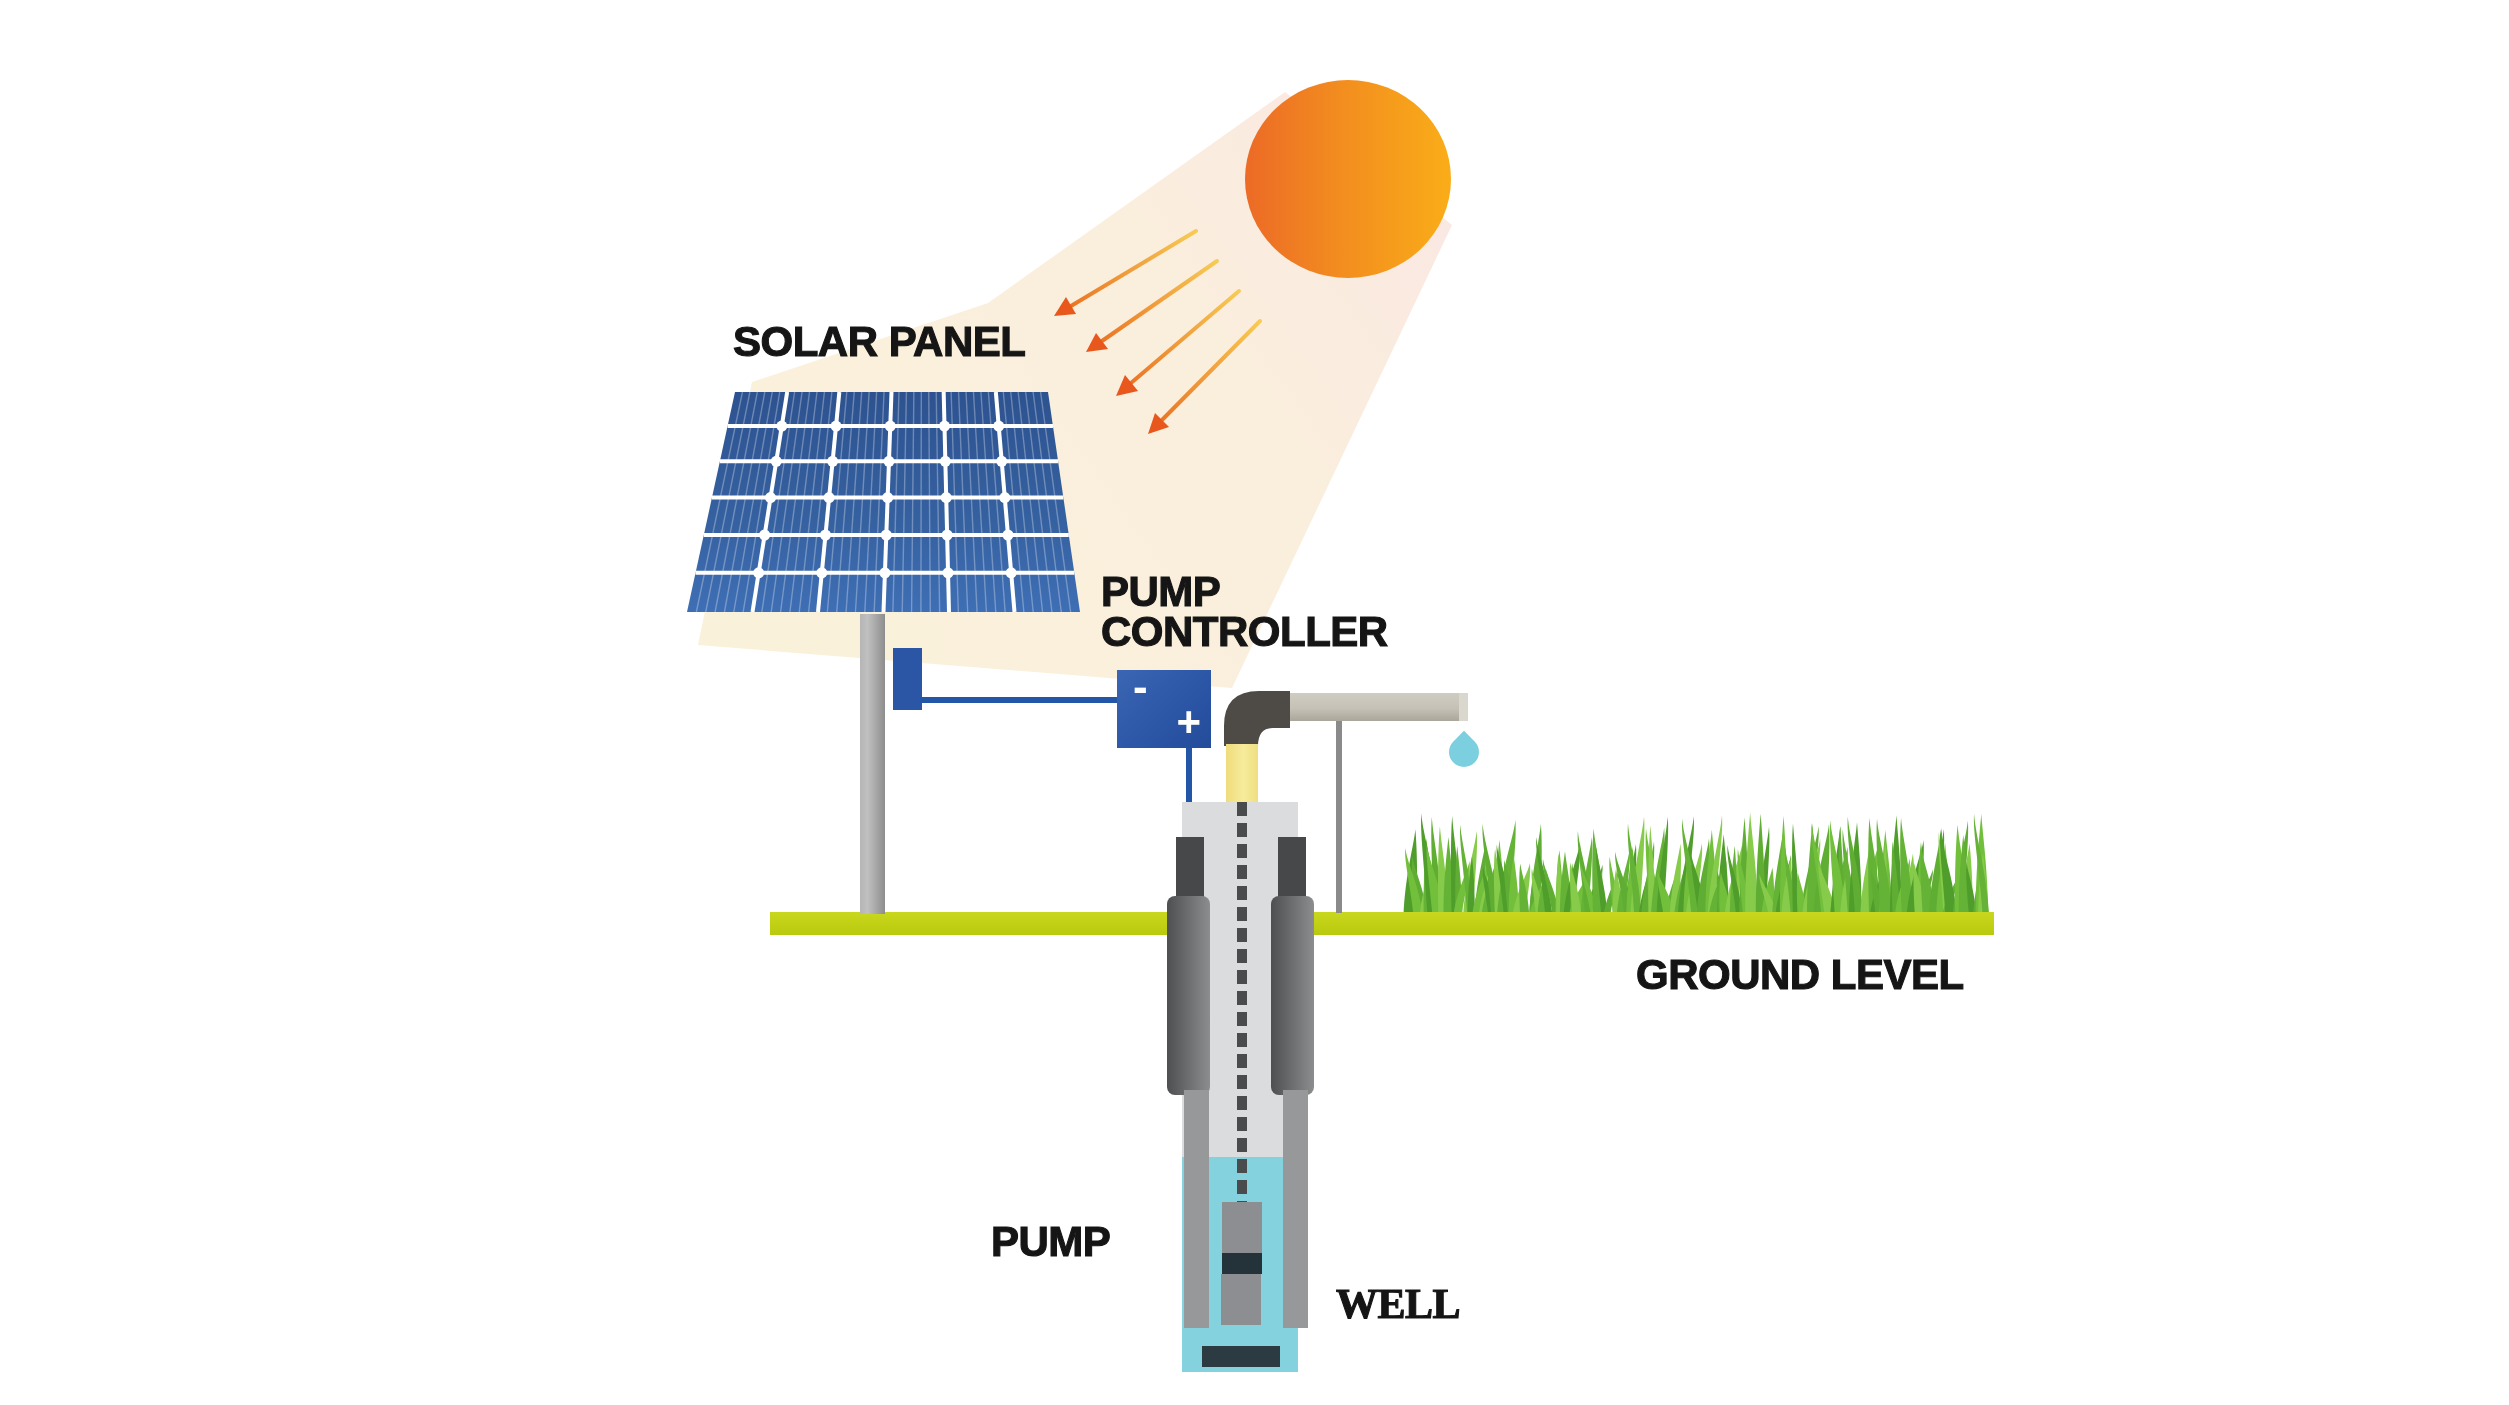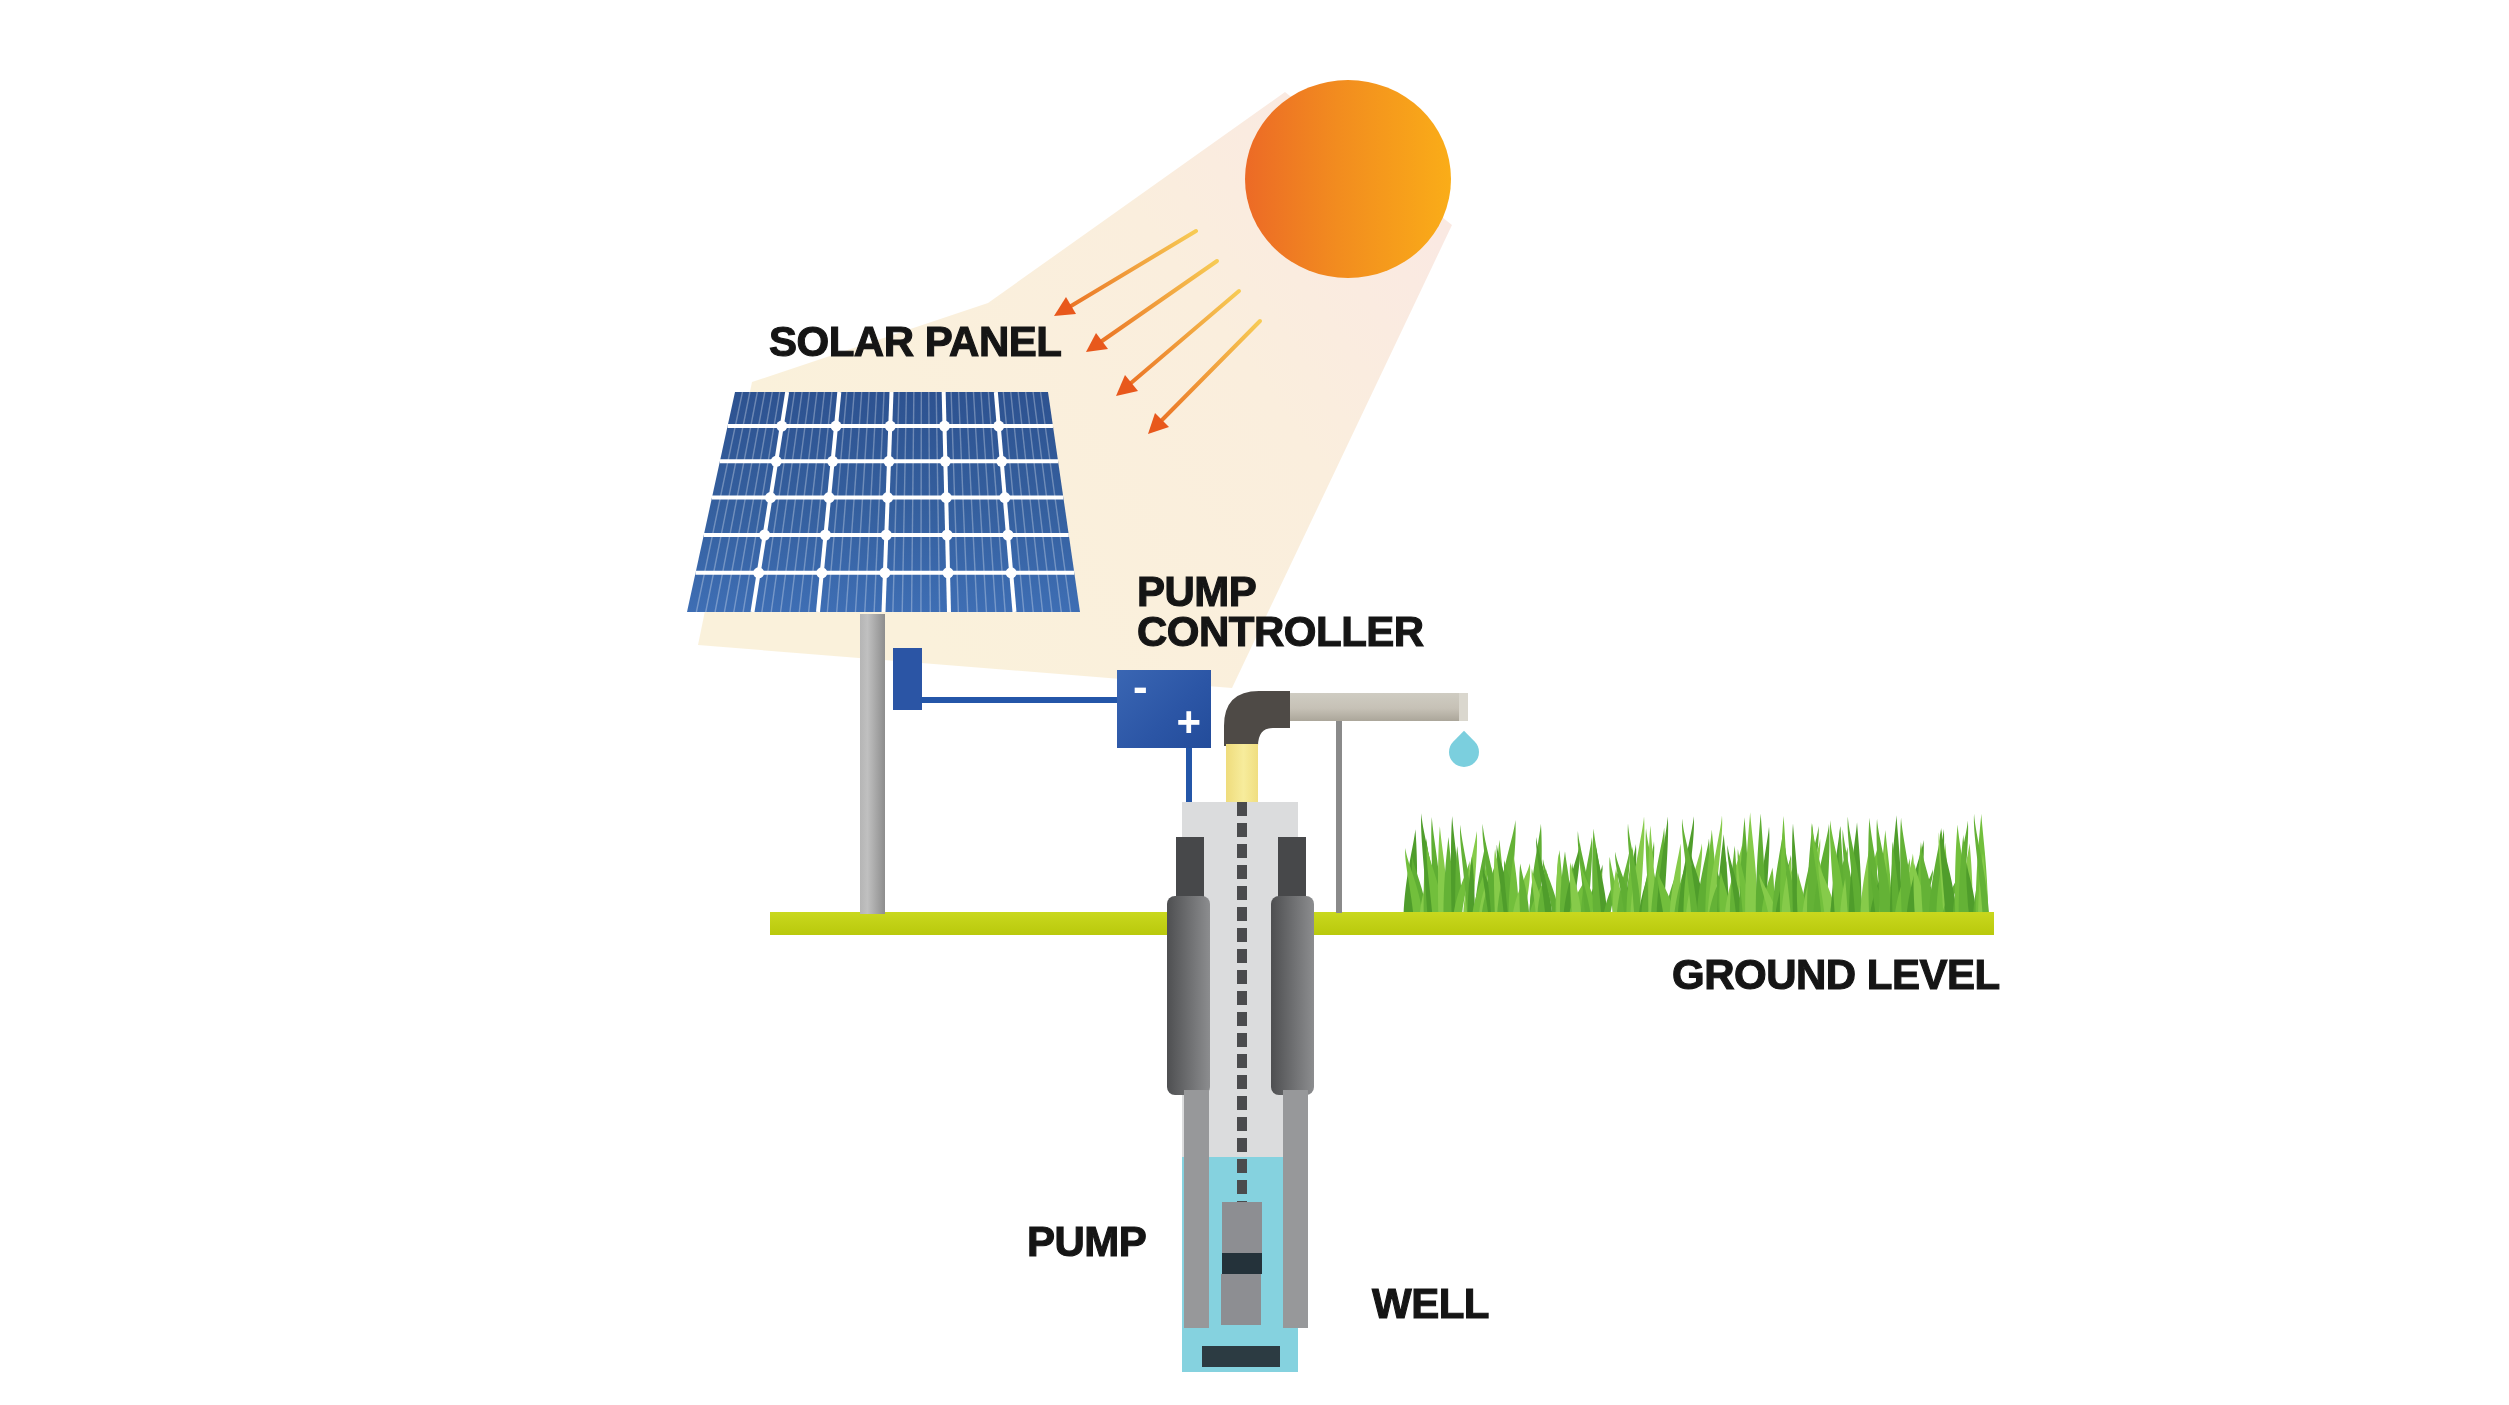--- a/index.html
+++ b/index.html
@@ -6,21 +6,21 @@
     --wire-blue:#2456A8; --controller-blue:#2B55A5; --label-black:#151515;
     --casing:#DBDCDD; --metal-dark:#47484A; --water:#85D2DF;
     --ground1:#C9D81E; --ground2:#B9C90C;
   }
   html,body{margin:0;padding:0;background:#fff;}
   .canvas{position:relative;width:2509px;height:1405px;background:#ffffff;overflow:hidden;
           font-family:"Liberation Sans",sans-serif;}
   .abs{position:absolute;}
   svg.bg{position:absolute;left:0;top:0;}
   .label{position:absolute;color:var(--label-black);font-weight:700;font-size:42px;
-         letter-spacing:-0.5px;-webkit-text-stroke:1.1px var(--label-black);white-space:nowrap;margin-left:36px;}
+         letter-spacing:-0.5px;-webkit-text-stroke:1.1px var(--label-black);white-space:nowrap;}
   .pole{left:860px;top:614px;width:25px;height:300px;
         background:linear-gradient(90deg,#b5b5b5 0%,#c0c0c0 30%,#8d8d8d 100%);}
   .junction{left:893px;top:648px;width:29px;height:62px;background:var(--controller-blue);}
   .wire-h{left:920px;top:697px;width:198px;height:6px;background:var(--wire-blue);}
   .wire-v{left:1186px;top:746px;width:6px;height:58px;background:var(--wire-blue);}
   .controller{left:1117px;top:670px;width:94px;height:78px;
               background:linear-gradient(135deg,#3a66b3 0%,#2b55a5 55%,#24folder 100%);
               background:linear-gradient(135deg,#3a66b3 0%,#2b55a5 60%,#234c9a 100%);}
   .controller .minus{position:absolute;left:16px;top:-8px;color:#fff;font-size:44px;font-weight:700;}
   .controller .plus{position:absolute;right:10px;bottom:2px;color:#fff;font-size:42px;font-weight:700;}
@@ -369,14 +369,14 @@
 
   <div class="abs sun"></div>
 
   <div class="label" style="left:733px;top:318px;">SOLAR PANEL</div>
   <div class="label" style="left:1101px;top:572px;line-height:40px;">
     <div>PUMP</div>
     <div>CONTROLLER</div>
   </div>
   <div class="label" style="left:1636px;top:951px;">GROUND LEVEL</div>
   <div class="label" style="left:991px;top:1218px;">PUMP</div>
-  <div class="label" style="left:1336px;top:1280px;">WELL</div>
+  <div class="label" style="left:1336px;top:1280px;font-family:Liberation Serif, serif;">WELL</div>
 </div>
 
 </body></html>

